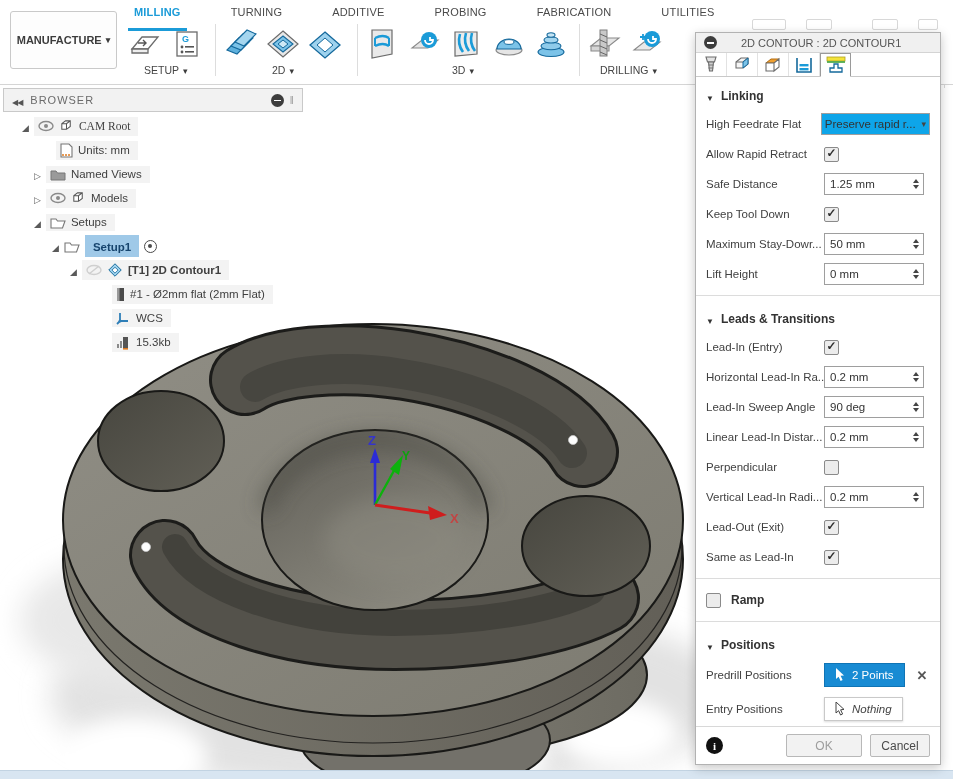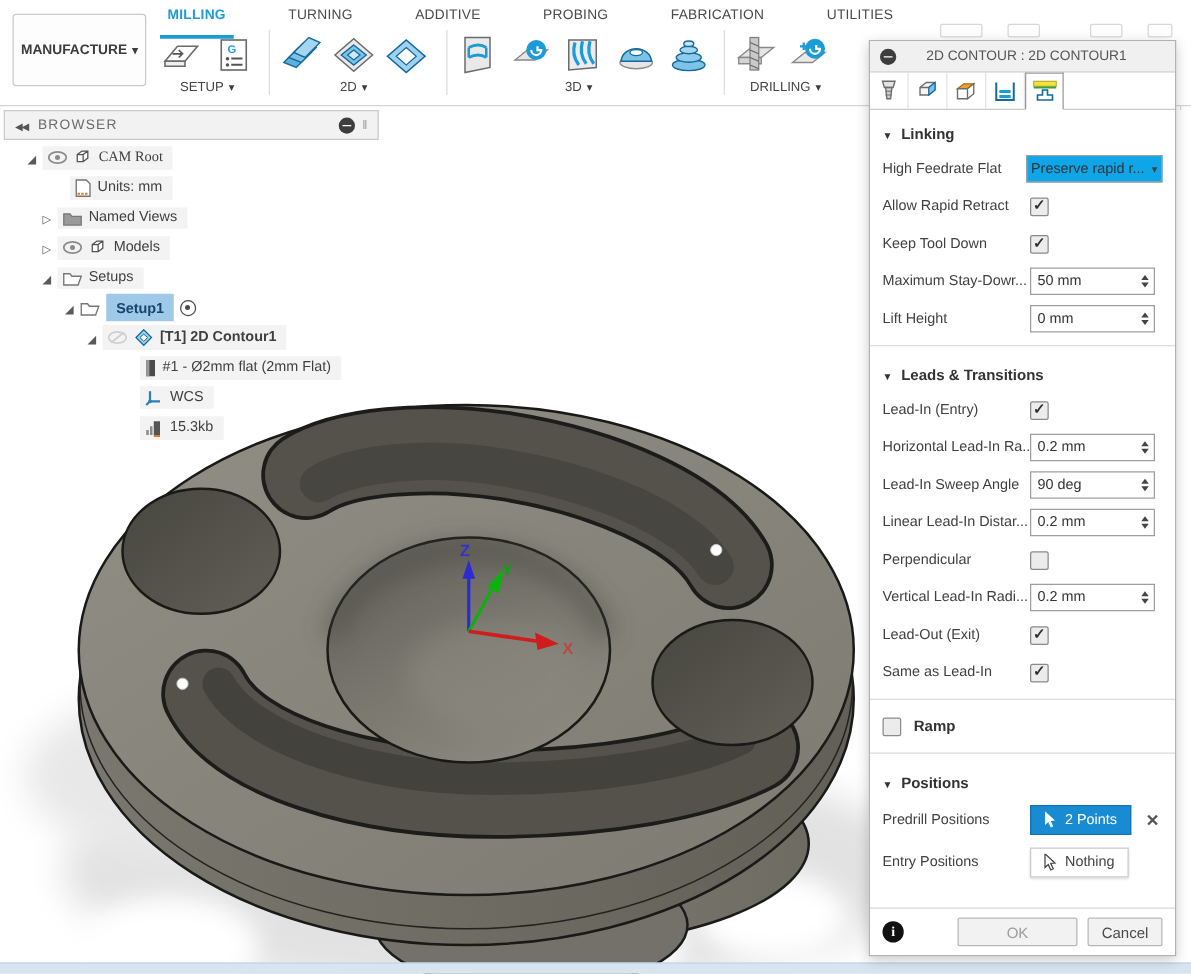--- a/index.html
+++ b/index.html
@@ -70,32 +70,32 @@
   .spinarr i.up { border-bottom:4px solid #444; }
   .spinarr i.dn { border-top:4px solid #444; }
   .cb { width:15px; height:15px; border:1px solid #8a8a8a; border-radius:2px; background:#ececec;
     display:flex; align-items:center; justify-content:center; }
   .cb .mark { font-size:12px; font-weight:bold; color:#2e2e2e; line-height:1; margin-top:-2px; }
   .hr { height:1px; background:#dcdcdc; margin:6px 0; }
   .posrow { height:34px; }
   .selbtn { height:24px; background:#188bd3; border:1px solid #0f74b5; color:#fff; display:flex;
     align-items:center; gap:6px; padding:0 10px; font-size:11.5px; }
   .plainbtn { height:24px; background:#fff; border:1px solid #c9c9c9; color:#444; display:flex;
-    align-items:center; gap:6px; padding:0 10px; font-size:11.5px; box-shadow:0 1px 2px rgba(0,0,0,.15); }
+    align-items:center; gap:6px; padding:0 10px; font-size:11.5px; box-shadow:0 1px 2px rgba(0,0,0,.15);font-style:italic; }
   .clear-x { margin-left:12px; font-size:13px; color:#555; font-weight:bold; }
   .clear-x::before { content:"✕"; }
   .dfooter { margin-top:auto; border-top:1px solid #d8d8d8; height:38px; display:flex;
     align-items:center; padding:0 10px; gap:8px; }
   .info-circle { width:17px; height:17px; border-radius:50%; background:#111; color:#fff;
     font-size:11px; font-weight:bold; display:flex; align-items:center; justify-content:center; font-family:"Liberation Serif",serif; }
   .info-circle::after { content:"i"; }
   .fspacer { flex:1; }
   .btn { height:23px; border:1px solid #b8b8b8; background:#f2f2f2; font-size:12px;
     display:flex; align-items:center; justify-content:center; border-radius:2px; }
-  .btn.ok { width:96px; color:#9d9d9d; }
+  .btn.ok { width:76px; color:#9d9d9d; }
   .btn.cancel { width:60px; color:#4a4a4a; }
 
   
   #viewport { position:absolute; left:0; top:85px; width:953px; height:694px; z-index:1; }
   #bottombar { position:absolute; left:0; top:770px; width:953px; height:9px;
     background:#d8e5f1; border-top:1px solid #c2d3e2; z-index:4; }
   #edge-fragment { position:absolute; right:0; top:66px; width:13px; overflow:hidden;
     font-size:10.5px; color:#555; z-index:3; }
   #edge-line { position:absolute; left:944px; top:32px; height:56px; width:1px; background:#d9d9d9; z-index:3; }
 </style>
@@ -499,20 +499,30 @@
         <span class="ddval">Preserve rapid r...</span>
       </span>
     </div>
     <div class="row">
       <span class="rlabel">Allow Rapid Retract</span>
       <span class="cb">
           <span class="mark">✓</span>
         </span>
     </div>
     <div class="row">
+      <span class="rlabel">Safe Distance</span>
+      <span class="spin">
+        <span class="spinval">1.25 mm</span>
+        <span class="spinarr">
+            <i class="up"></i>
+            <i class="dn"></i>
+          </span>
+      </span>
+    </div>
+    <div class="row">
       <span class="rlabel">Keep Tool Down</span>
       <span class="cb">
           <span class="mark">✓</span>
         </span>
     </div>
     <div class="row">
       <span class="rlabel">Maximum Stay-Dowr...</span>
       <span class="spin">
         <span class="spinval">50 mm</span>
         <span class="spinarr">

